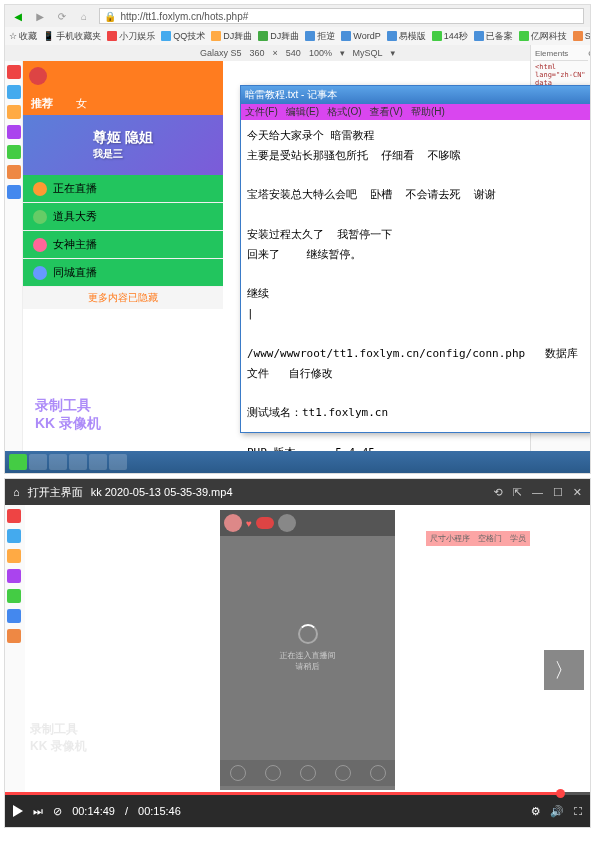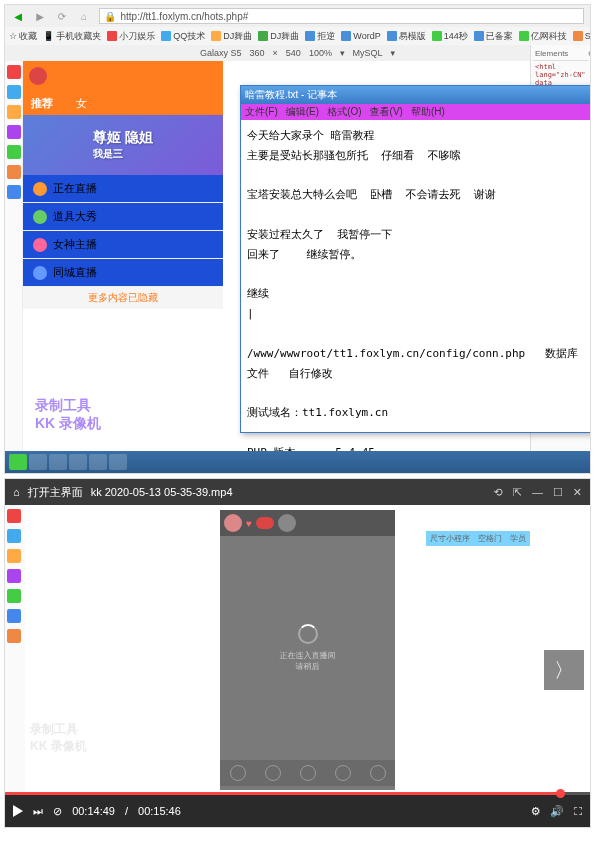--- a/index.html
+++ b/index.html
@@ -17,21 +17,21 @@
 .main-area{display:flex;height:390px}
 .left-col{width:18px;background:#fafafa;border-right:1px solid #eee;display:flex;flex-direction:column;gap:6px;padding:4px 2px}
 .lico{width:14px;height:14px;border-radius:2px}
 .preview{flex:1;background:#fff;position:relative}
 .app-hdr{height:30px;background:#ff7c1f;display:flex;align-items:center;padding:0 6px}
 .logo{width:18px;height:18px;background:#d44;border-radius:50%;margin-right:8px}
 .app-nav{height:24px;background:#ff7c1f;display:flex;align-items:center;padding:0 8px;gap:23px;font-size:11px;color:#fff}
 .tab-act{color:#fff;font-weight:bold}
 .banner{height:60px;background:linear-gradient(135deg,#5b7fd9,#7c5bd9);margin:0;display:flex;align-items:center;justify-content:center;font-size:14px;color:#fff;font-weight:bold;position:relative}
 .banner-txt{text-shadow:1px 1px 2px rgba(0,0,0,.3)}
-.menu-list{background:#1d4ed8}
+.menu-list{background:#22c55e}
 .menu-i{height:28px;display:flex;align-items:center;padding:0 10px;gap:6px;font-size:11px;border-bottom:1px solid #f0f0f0}
 .mi-ico{width:14px;height:14px;border-radius:50%}
 .more-bar{height:22px;background:#f5f5f5;display:flex;align-items:center;justify-content:center;font-size:10px;color:#ff7c1f}
 .notepad{position:absolute;top:80px;left:235px;width:352px;height:348px;background:#fff;border:1px solid #3a7bc8;box-shadow:2px 2px 6px rgba(0,0,0,.3)}
 .np-title{height:18px;background:linear-gradient(#5ba3e8,#3a7bc8);color:#fff;font-size:10px;display:flex;align-items:center;padding:0 4px}
 .np-menu{height:16px;background:#d946ef;display:flex;align-items:center;padding:0 4px;gap:8px;font-size:10px;color:#333}
 .np-body{padding:6px;font-size:11px;line-height:1.8;color:#000;font-family:SimSun,monospace;white-space:pre-wrap}
 .watermark{position:absolute;bottom:40px;left:30px;font-size:14px;color:#8b5cf6;font-weight:bold;opacity:.7}
 .right-dev{position:absolute;right:0;top:40px;width:60px;height:420px;background:#fafafa;border-left:1px solid #ddd;font-size:8px;color:#888;padding:2px}
 .dev-tabs{display:flex;gap:20px;font-size:8px;color:#666;border-bottom:1px solid #ddd;padding:2px}
@@ -55,21 +55,21 @@
 .ph-bot{height:26px;background:#6a6a6a;display:flex;align-items:center;justify-content:space-around}
 .pb-ico{width:16px;height:16px;border:1px solid #999;border-radius:50%}
 .next-btn{position:absolute;right:6px;top:50%;width:40px;height:40px;background:#888;display:flex;align-items:center;justify-content:center;color:#fff;font-size:20px}
 .wm2{position:absolute;bottom:40px;left:25px;font-size:12px;color:#ddd;opacity:.6;font-weight:bold}
 .vid-ctrl{height:32px;background:#2a2a2a;display:flex;align-items:center;padding:0 8px;gap:10px;color:#fff;font-size:11px}
 .progress{position:absolute;bottom:32px;left:0;right:0;height:3px;background:#555}
 .prog-fill{height:100%;width:95%;background:#ff4444;position:relative}
 .prog-dot{position:absolute;right:-4px;top:-3px;width:9px;height:9px;background:#ff4444;border-radius:50%}
 .play-ico{width:0;height:0;border-left:10px solid #fff;border-top:6px solid transparent;border-bottom:6px solid transparent}
 .vc-right{margin-left:auto;display:flex;gap:10px;align-items:center}
-.top-tabs{position:absolute;top:26px;right:60px;display:flex;gap:8px;font-size:8px;color:#666;background:#7dd3fc;padding:2px 4px}
+.top-tabs{position:absolute;top:26px;right:60px;display:flex;gap:8px;font-size:8px;color:#666;background:#fca5a5;padding:2px 4px}
 </style>
 </head>
 <body>
 
 <div class="shot shot1">
   <div class="browser-bar">
     <span class="nav-ico g">◀</span>
     <span class="nav-ico">▶</span>
     <span class="nav-ico">⟳</span>
     <span class="nav-ico">⌂</span>

